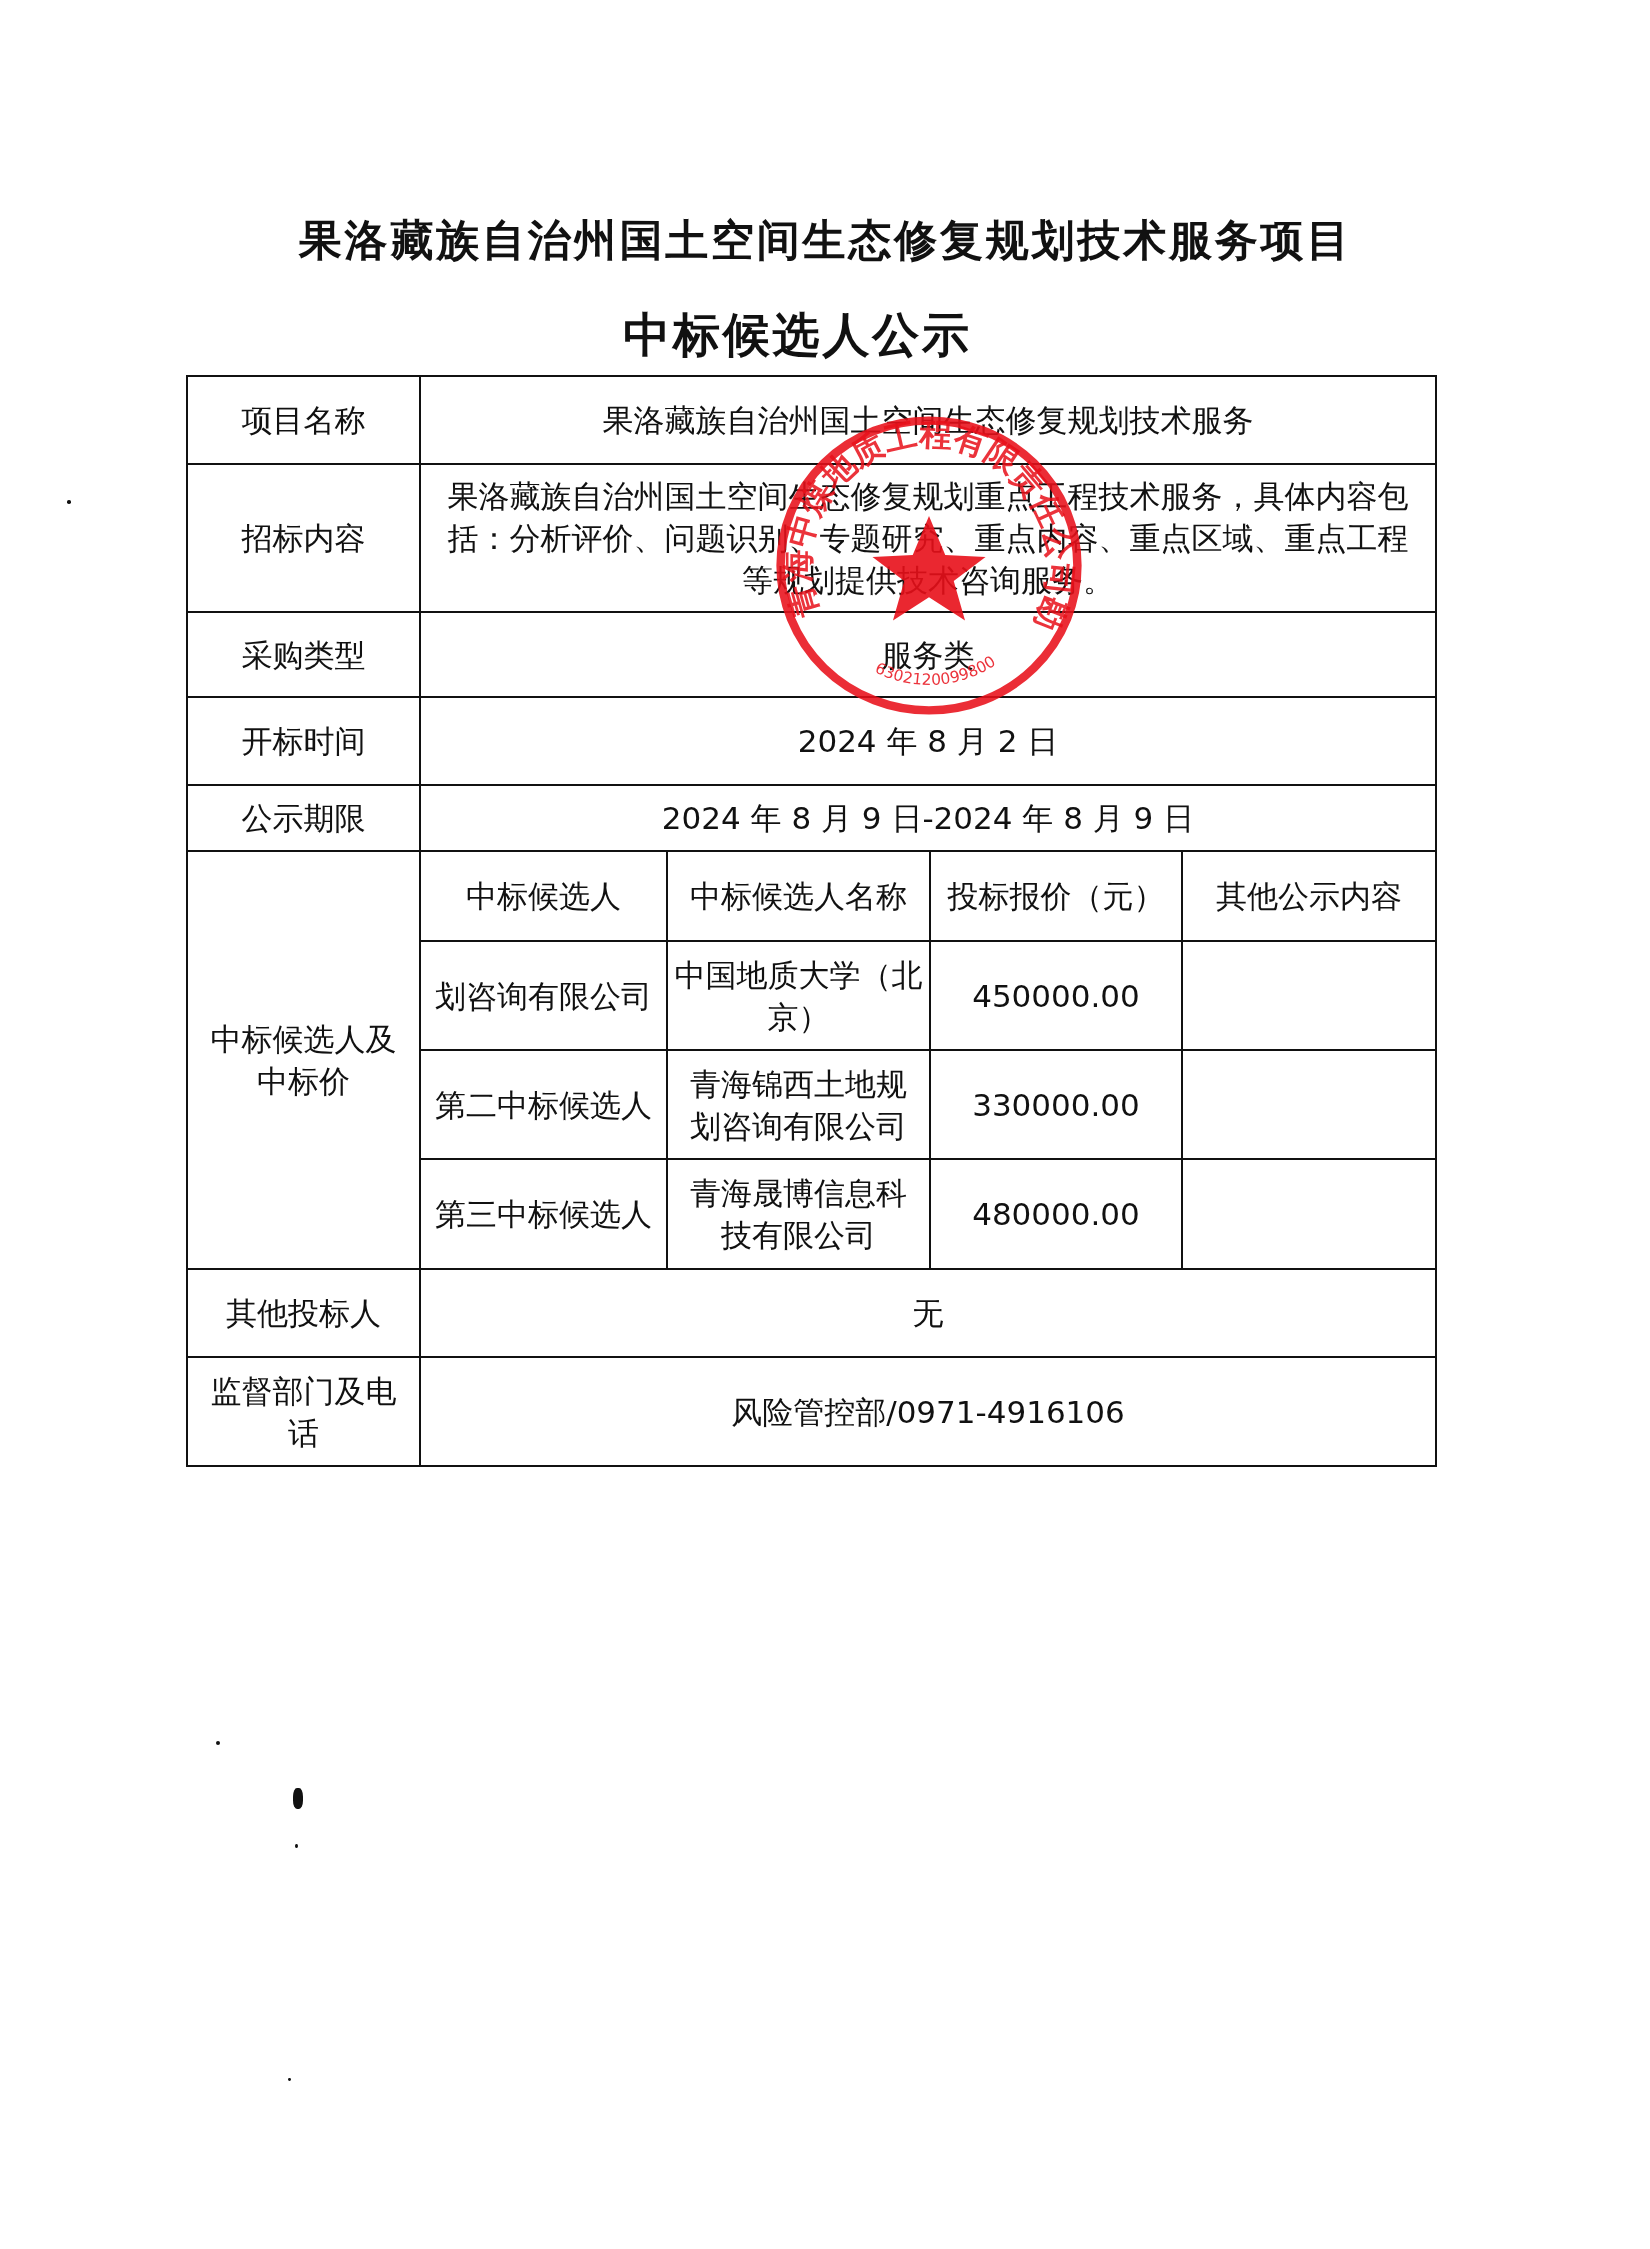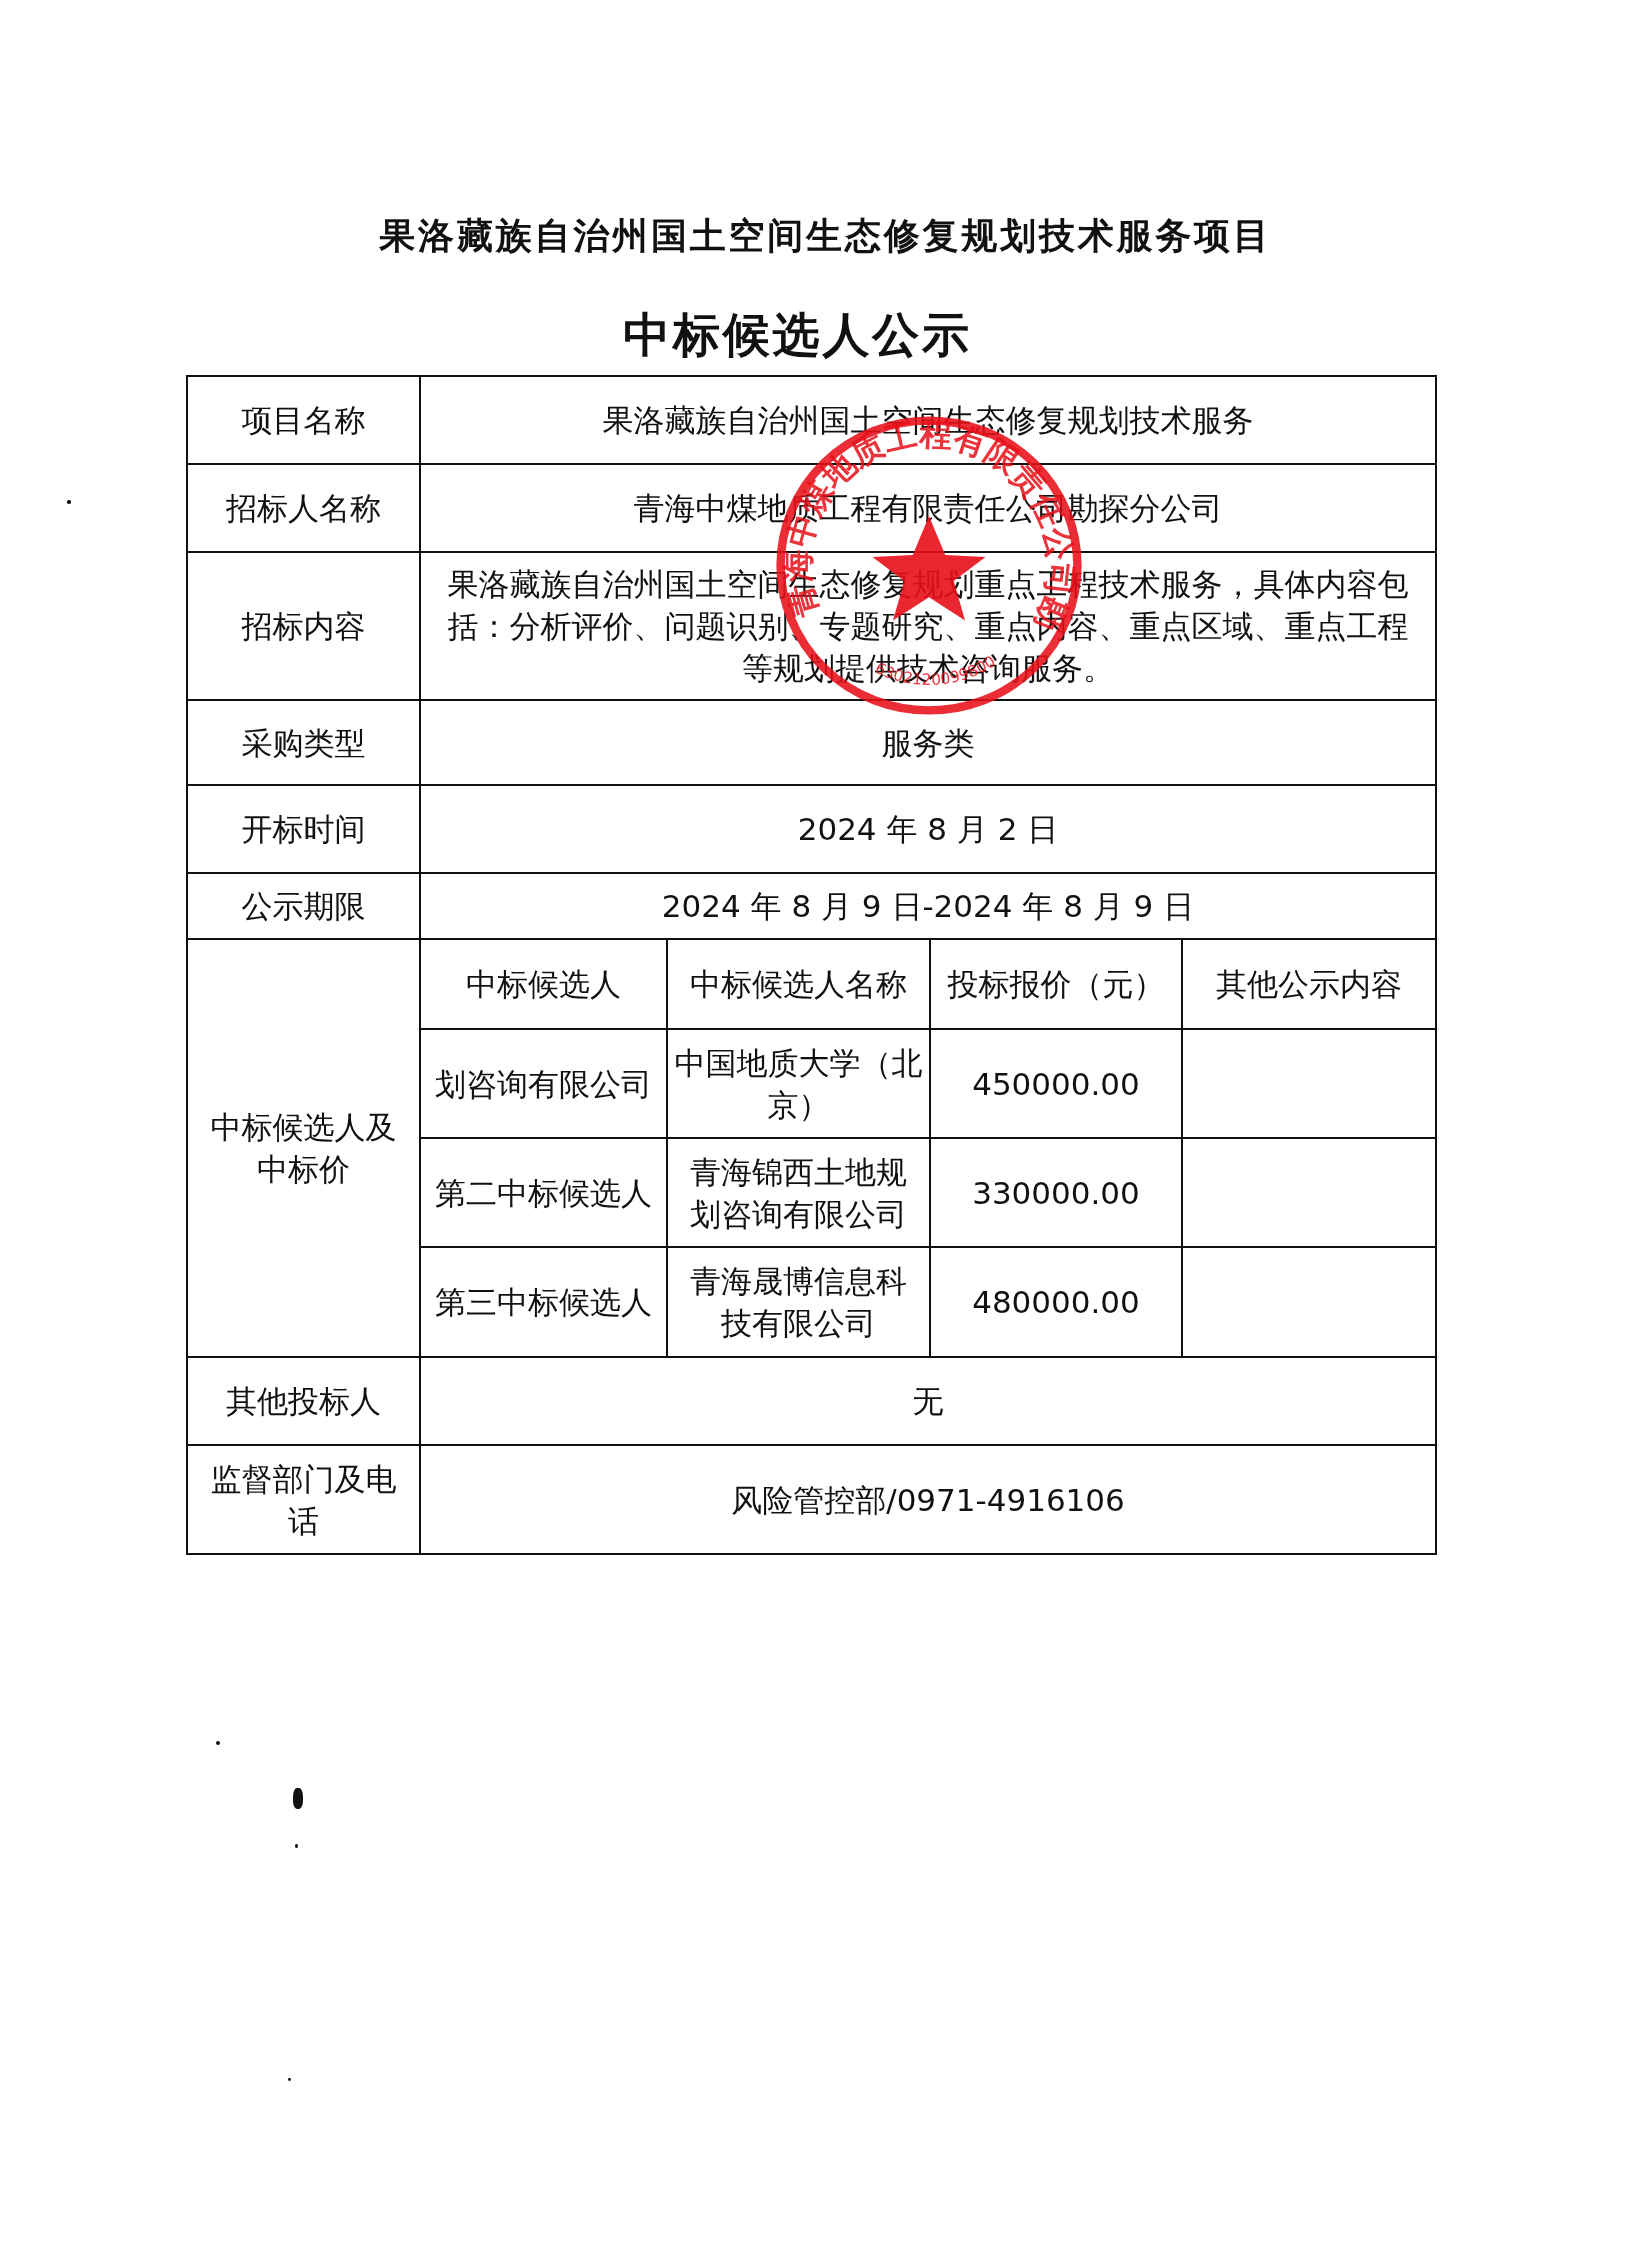--- a/index.html
+++ b/index.html
@@ -1,20 +1,20 @@
 <!DOCTYPE html>
 <html style="font-size:11.3px"><head>
 <meta charset="utf-8">
 <style>
   html, body { margin:0; padding:0; background:#ffffff; }
   body { width:1651px; height:2250px; position:relative; overflow:hidden;
          font-family:"DejaVu Sans", "Liberation Sans", sans-serif; color:#111; }
   .title { position:absolute; left:0; width:1595px; text-align:center; font-weight:bold;
            letter-spacing:2.8px; }
-  .title1 { top:212px; font-size:36px; left:0px; width:1651px; }
+  .title1 { top:212px; font-size:43px; left:0px; width:1651px; }
   .title2 { top:304px; font-size:47px; }
   table.main { position:absolute; left:186px; top:375px; width:1251px; border-collapse:collapse;
                table-layout:fixed; }
   table.main td { border:2.8px solid #111; text-align:center; vertical-align:middle;
                   font-size:31px; padding:0 10px; line-height:42px; }
   td.lbl { width:212px; }
   .content-wrap { text-align:center; padding:10px 4.2px; line-height:42px; }
   table.sub { width:100%; border-collapse:collapse; table-layout:fixed; }
   .cell-sub { padding:0 !important; }
   table.sub td { border:2.8px solid #111; font-size:31px; line-height:42px; padding:0 5.7px; }
@@ -33,24 +33,20 @@
 
 <table class="main">
   <colgroup>
       <col style="width:233px">
       <col>
     </colgroup>
   <tbody>
       <tr style="height:88px">
     <td class="lbl">项目名称</td>
     <td>果洛藏族自治州国土空间生态修复规划技术服务</td>
-  </tr>
-  <tr style="height:88px">
-    <td class="lbl">招标人名称</td>
-    <td>青海中煤地质工程有限责任公司勘探分公司</td>
   </tr>
   <tr style="height:148px">
     <td class="lbl">招标内容</td>
     <td>
       <div class="content-wrap">果洛藏族自治州国土空间生态修复规划重点工程技术服务，具体内容包括：分析评价、问题识别、专题研究、重点内容、重点区域、重点工程等规划提供技术咨询服务。</div>
     </td>
   </tr>
   <tr style="height:85px">
     <td class="lbl">采购类型</td>
     <td>服务类</td>

